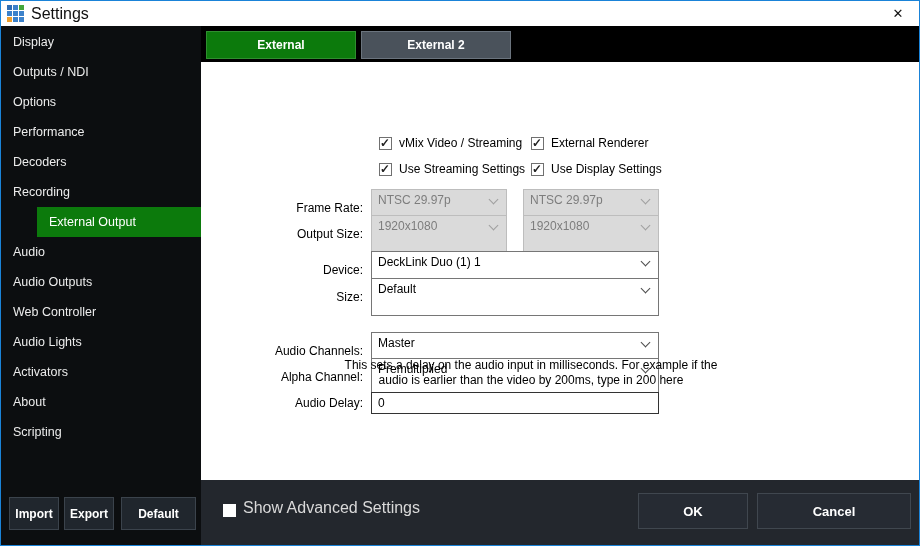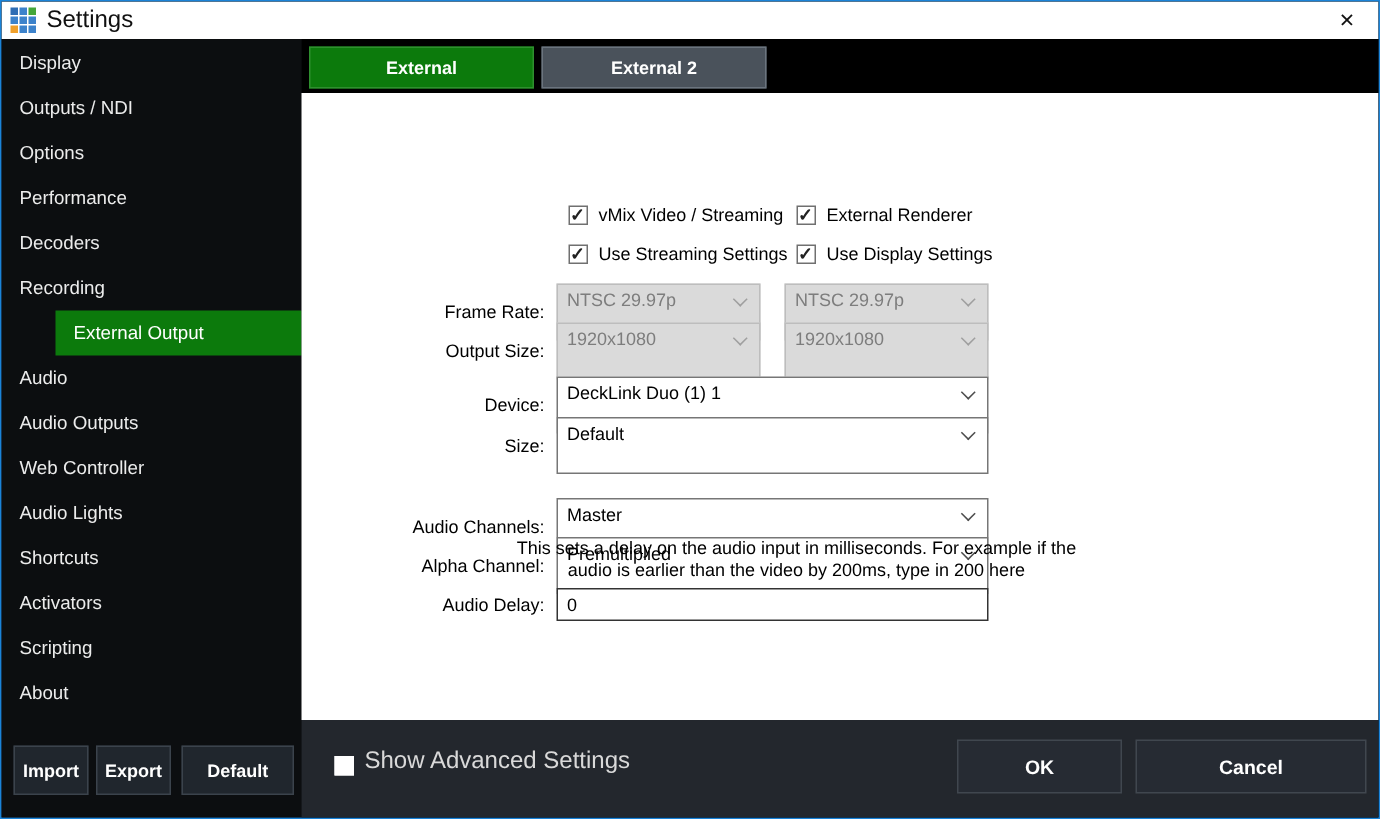--- a/index.html
+++ b/index.html
@@ -111,24 +111,23 @@
         <div class="nav-item">Outputs / NDI</div>
         <div class="nav-item">Options</div>
         <div class="nav-item">Performance</div>
         <div class="nav-item">Decoders</div>
         <div class="nav-item">Recording</div>
         <div class="nav-item selected">External Output</div>
         <div class="nav-item">Audio</div>
         <div class="nav-item">Audio Outputs</div>
         <div class="nav-item">Web Controller</div>
         <div class="nav-item">Audio Lights</div>
-        <div class="nav-item">Shortcuts</div>
         <div class="nav-item">Activators</div>
+        <div class="nav-item">About</div>
         <div class="nav-item">Scripting</div>
-        <div class="nav-item">About</div>
       </div>
       <div class="sidebar-buttons">
         <div class="sb-btn sb-import">Import</div>
         <div class="sb-btn sb-export">Export</div>
         <div class="sb-btn sb-default">Default</div>
       </div>
     </div>
 
     <div class="main">
 

